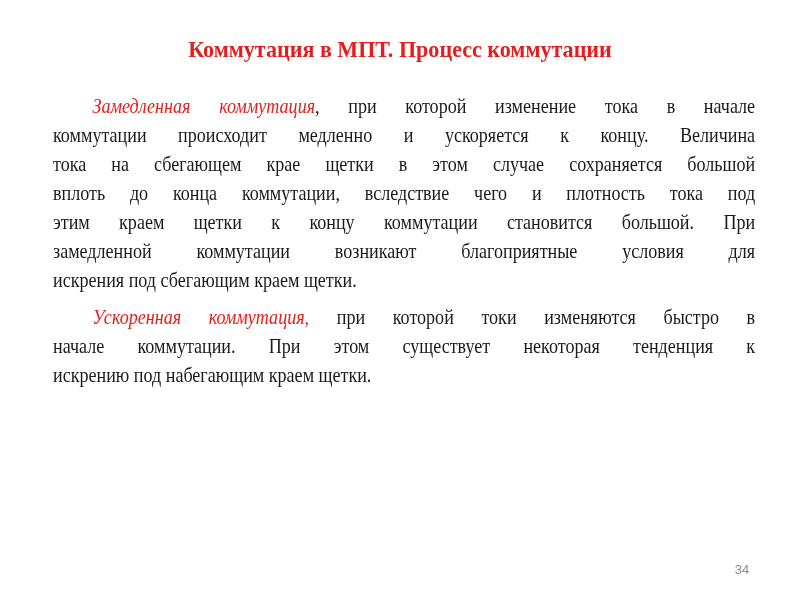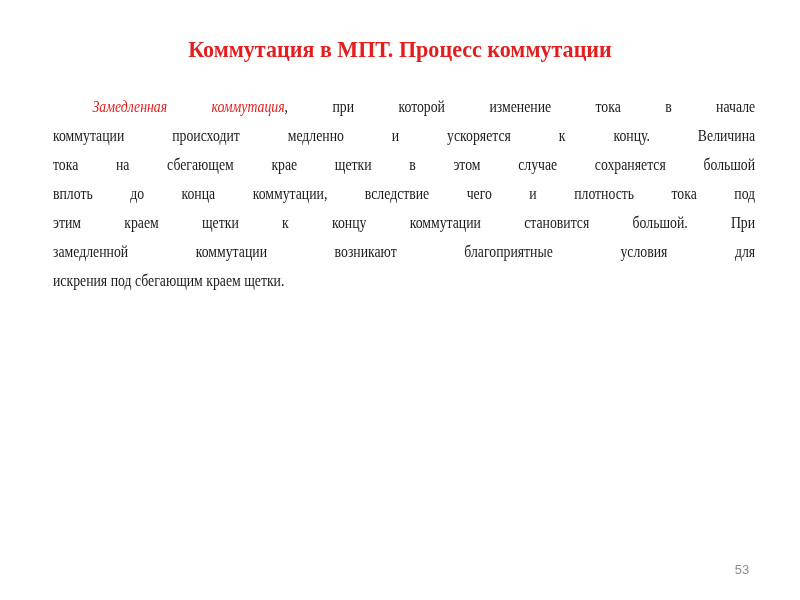--- a/index.html
+++ b/index.html
@@ -7,21 +7,21 @@
     width: 800px; height: 600px; background: #ffffff; position: relative; overflow: hidden;
     font-family: "Liberation Serif", serif;
   }
   .title {
     position: absolute; left: 0; top: 34px; width: 800px; text-align: center;
     color: #e41e1e; font-weight: bold; font-size: 24px; line-height: 30px;
     transform: scaleX(0.92); transform-origin: center;
   }
   .content {
     position: absolute; left: 53px; top: 92px; width: 702px;
-    color: #1a1a1a; font-size: 16px;
+    color: #1a1a1a; font-size: 21px;
   }
   .para { margin: 0 0 8px 0; }
   .line {
     display: block; height: 29px; line-height: 29px; white-space: nowrap;
     text-align: justify; text-align-last: justify;
     transform: scaleX(0.86); transform-origin: left center; width: 116.3%;
   }
   .line.last { text-align-last: left; }
   .line.indent { padding-left: 46px; box-sizing: border-box; }
   .term { color: #e41e1e; font-style: italic; }
@@ -39,16 +39,21 @@
   <div class="para">
     <span class="line indent"><span class="term">Замедленная  коммутация</span><span>, при которой изменение тока в начале</span></span>
     <span class="line">коммутации происходит медленно и ускоряется к концу. Величина</span>
     <span class="line">тока на сбегающем крае щетки в этом случае сохраняется большой</span>
     <span class="line">вплоть до конца коммутации, вследствие чего и плотность тока  под</span>
     <span class="line">этим краем щетки к концу коммутации становится большой.  При</span>
     <span class="line">замедленной коммутации возникают благоприятные условия для</span>
     <span class="line last">искрения под сбегающим краем щетки.</span>
   </div>
 
+  <div class="para">
+    <span class="line indent"><span class="term">Ускоренная коммутация,</span><span> при которой токи изменяются быстро в</span></span>
+    <span class="line">начале коммутации. При этом существует некоторая тенденция к</span>
+    <span class="line last">искрению под набегающим краем щетки.</span>
+  </div>
 
 </div>
 
-<div class="slide-num">53</div>
+<div class="slide-num">34</div>
 
 </body></html>

